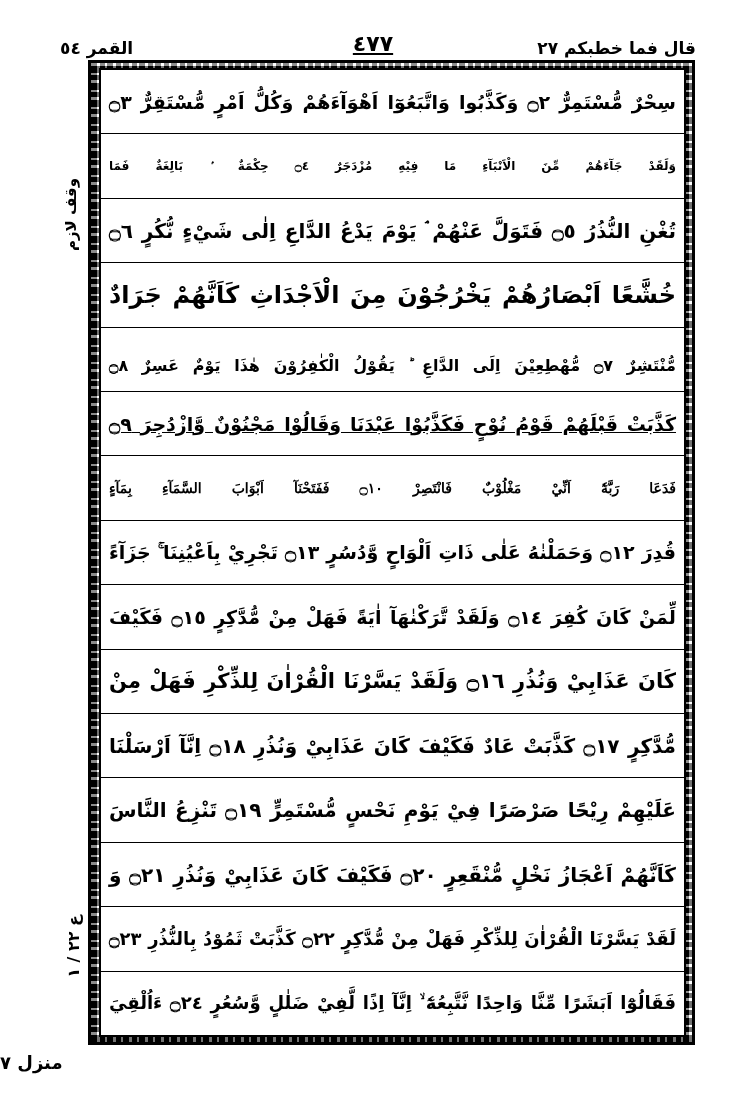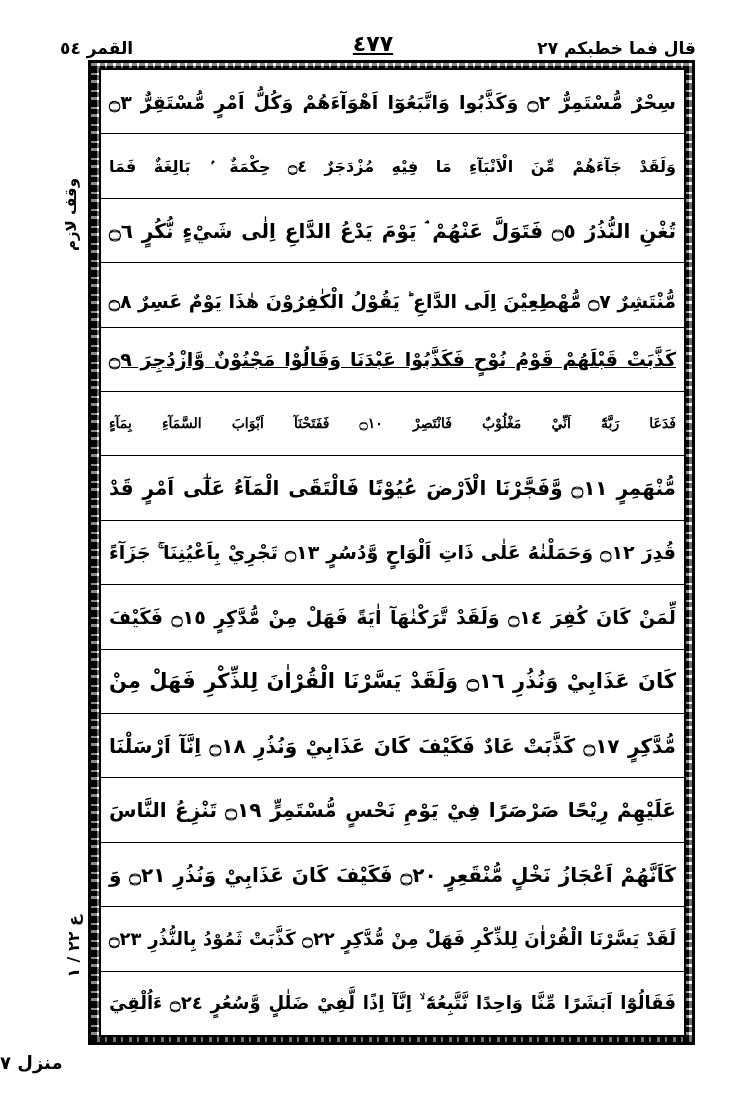--- a/index.html
+++ b/index.html
@@ -35,36 +35,36 @@
 <div class="frame-outer">
   <div class="frame-deco"></div>
   <div class="frame-deco-v"></div>
 </div>
 
 <div class="inner">
   <div class="line">
       <span style="font-size: 19px;">سِحْرٌ مُّسْتَمِرٌّ ۝٢ وَكَذَّبُوا وَاتَّبَعُوٓا اَهْوَآءَهُمْ وَكُلُّ اَمْرٍ مُّسْتَقِرٌّ ۝٣</span>
     </div>
   <div class="line">
-      <span style="font-size: 16px;">وَلَقَدْ جَآءَهُمْ مِّنَ الْاَنْبَآءِ مَا فِيْهِ مُزْدَجَرٌ ۝٤ حِكْمَةٌ ۢ بَالِغَةٌ فَمَا</span>
+      <span style="font-size: 12px;">وَلَقَدْ جَآءَهُمْ مِّنَ الْاَنْبَآءِ مَا فِيْهِ مُزْدَجَرٌ ۝٤ حِكْمَةٌ ۢ بَالِغَةٌ فَمَا</span>
     </div>
   <div class="line">
       <span style="font-size: 20px;">تُغْنِ النُّذُرُ ۝٥ فَتَوَلَّ عَنْهُمْ ۘ يَوْمَ يَدْعُ الدَّاعِ اِلٰى شَيْءٍ نُّكُرٍ ۝٦</span>
     </div>
   <div class="line">
-      <span style="font-size: 19px; margin-top: 13px;">مُّنْتَشِرٌ ۝٧ مُّهْطِعِيْنَ اِلَى الدَّاعِ ؕ يَقُوْلُ الْكٰفِرُوْنَ هٰذَا يَوْمٌ عَسِرٌ ۝٨</span>
+      <span style="font-size: 24px;">خُشَّعًا اَبْصَارُهُمْ يَخْرُجُوْنَ مِنَ الْاَجْدَاثِ كَاَنَّهُمْ جَرَادٌ</span>
+    </div>
+  <div class="line">
+      <span style="font-size: 16px; margin-top: 13px;">مُّنْتَشِرٌ ۝٧ مُّهْطِعِيْنَ اِلَى الدَّاعِ ؕ يَقُوْلُ الْكٰفِرُوْنَ هٰذَا يَوْمٌ عَسِرٌ ۝٨</span>
     </div>
   <div class="line">
       <span style="font-size: 19px; text-decoration: underline;">كَذَّبَتْ قَبْلَهُمْ قَوْمُ نُوْحٍ فَكَذَّبُوْا عَبْدَنَا وَقَالُوْا مَجْنُوْنٌ وَّازْدُجِرَ ۝٩</span>
     </div>
   <div class="line">
       <span style="font-size: 14px; font-family: Liberation Serif, serif;">فَدَعَا رَبَّهٗٓ اَنِّيْ مَغْلُوْبٌ فَانْتَصِرْ ۝١٠ فَفَتَحْنَآ اَبْوَابَ السَّمَآءِ بِمَآءٍ</span>
-    </div>
-  <div class="line">
-      <span style="font-size: 20px;">مُّنْهَمِرٍ ۝١١ وَّفَجَّرْنَا الْاَرْضَ عُيُوْنًا فَالْتَقَى الْمَآءُ عَلٰٓى اَمْرٍ قَدْ</span>
     </div>
   <div class="line">
       <span style="font-size: 19px;">قُدِرَ ۝١٢ وَحَمَلْنٰهُ عَلٰى ذَاتِ اَلْوَاحٍ وَّدُسُرٍ ۝١٣ تَجْرِيْ بِاَعْيُنِنَا ۚ جَزَآءً</span>
     </div>
   <div class="line">
       <span style="font-size: 19px;">لِّمَنْ كَانَ كُفِرَ ۝١٤ وَلَقَدْ تَّرَكْنٰهَآ اٰيَةً فَهَلْ مِنْ مُّدَّكِرٍ ۝١٥ فَكَيْفَ</span>
     </div>
   <div class="line">
       <span style="font-size: 21px;">كَانَ عَذَابِيْ وَنُذُرِ ۝١٦ وَلَقَدْ يَسَّرْنَا الْقُرْاٰنَ لِلذِّكْرِ فَهَلْ مِنْ</span>
     </div>

